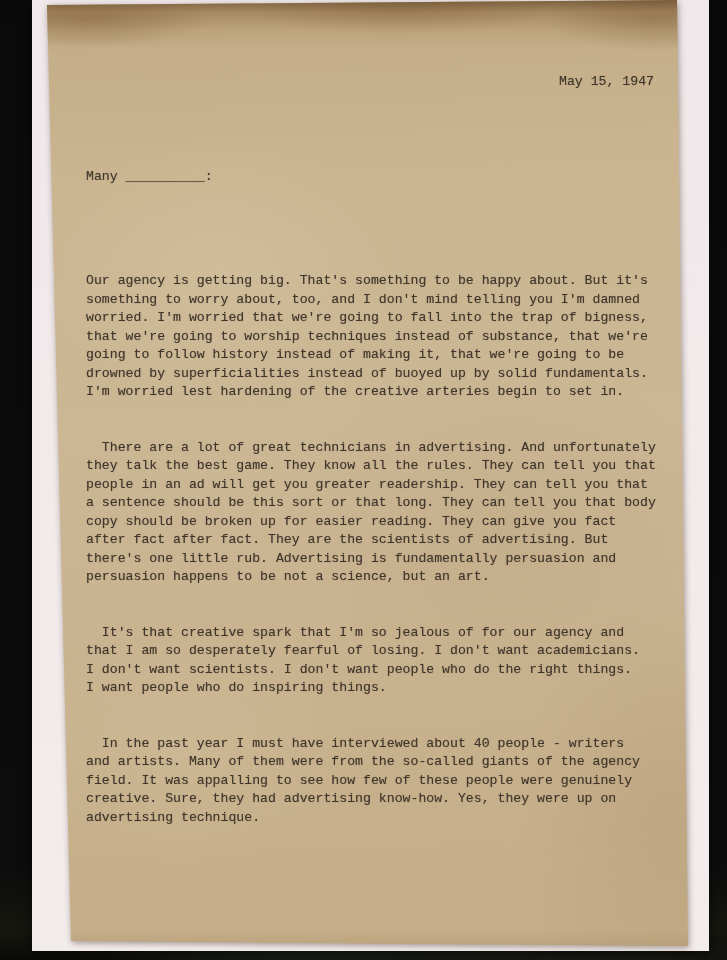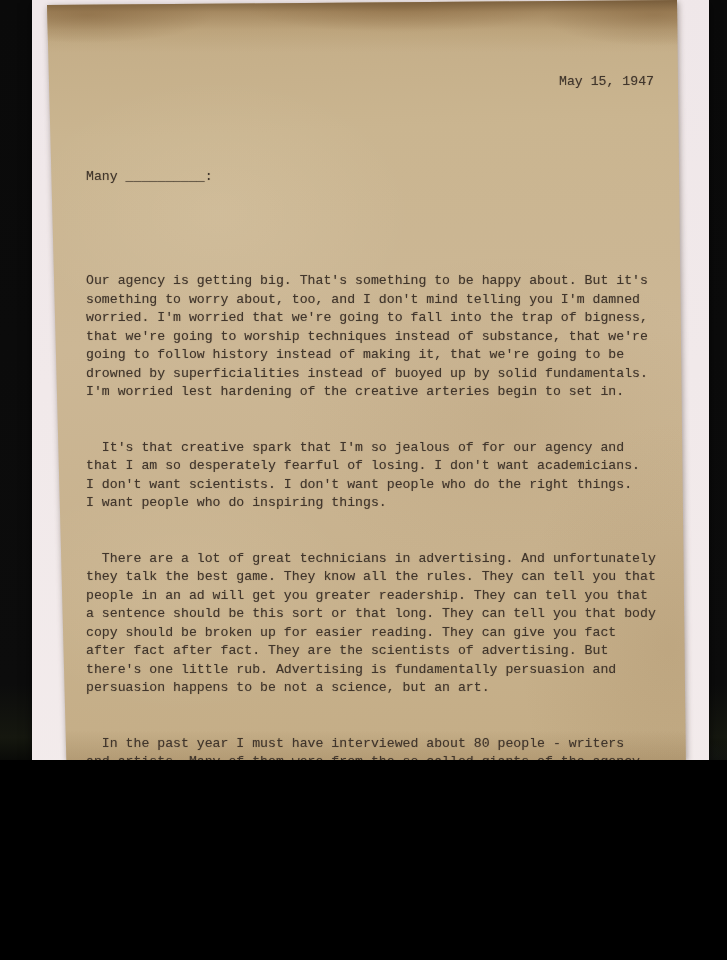--- a/index.html
+++ b/index.html
@@ -4,21 +4,21 @@
 <title>Typewritten Letter — May 15, 1947</title>
 <style>
   html, body {
     margin: 0;
     padding: 0;
     background: #000;
   }
   .stage {
     position: relative;
     width: 727px;
-    height: 760px;
+    height: 960px;
     overflow: hidden;
     background:
       radial-gradient(ellipse 400px 40px at 45% 99%, rgba(70, 80, 62, 0.35), rgba(0,0,0,0) 70%),
       radial-gradient(ellipse 300px 30px at 85% 100%, rgba(60, 66, 58, 0.3), rgba(0,0,0,0) 70%),
       linear-gradient(180deg, #0a0a0a 0%, #0c0c0c 90%, #15170f 97%, #0a0b08 100%);
     font-family: "Liberation Mono", "DejaVu Sans Mono", monospace;
   }
   .mat {
     position: absolute;
     left: 32px;
@@ -97,33 +97,33 @@
         <div class="date-line">May 15, 1947</div>
         <div class="salutation">Many __________:</div>
         <div class="letter-body">
           <div class="para">Our agency is getting big. That's something to be happy about. But it's
 something to worry about, too, and I don't mind telling you I'm damned
 worried. I'm worried that we're going to fall into the trap of bigness,
 that we're going to worship techniques instead of substance, that we're
 going to follow history instead of making it, that we're going to be
 drowned by superficialities instead of buoyed up by solid fundamentals.
 I'm worried lest hardening of the creative arteries begin to set in.</div>
-          <div class="para">  It's that creative spark that I'm so jealous of for our agency and
-that I am so desperately fearful of losing. I don't want academicians.
-I don't want scientists. I don't want people who do the right things.
-I want people who do inspiring things.</div>
           <div class="para">  There are a lot of great technicians in advertising. And unfortunately
 they talk the best game. They know all the rules. They can tell you that
 people in an ad will get you greater readership. They can tell you that
 a sentence should be this sort or that long. They can tell you that body
 copy should be broken up for easier reading. They can give you fact
 after fact after fact. They are the scientists of advertising. But
 there's one little rub. Advertising is fundamentally persuasion and
 persuasion happens to be not a science, but an art.</div>
-          <div class="para">  In the past year I must have interviewed about 80 people - writers
+          <div class="para">  It's that creative spark that I'm so jealous of for our agency and
+that I am so desperately fearful of losing. I don't want academicians.
+I don't want scientists. I don't want people who do the right things.
+I want people who do inspiring things.</div>
+          <div class="para">  In the past year I must have interviewed about 40 people - writers
 and artists. Many of them were from the so-called giants of the agency
 field. It was appalling to see how few of these people were genuinely
 creative. Sure, they had advertising know-how. Yes, they were up on
 advertising technique.</div>
           
           
           
           
         </div>
         

